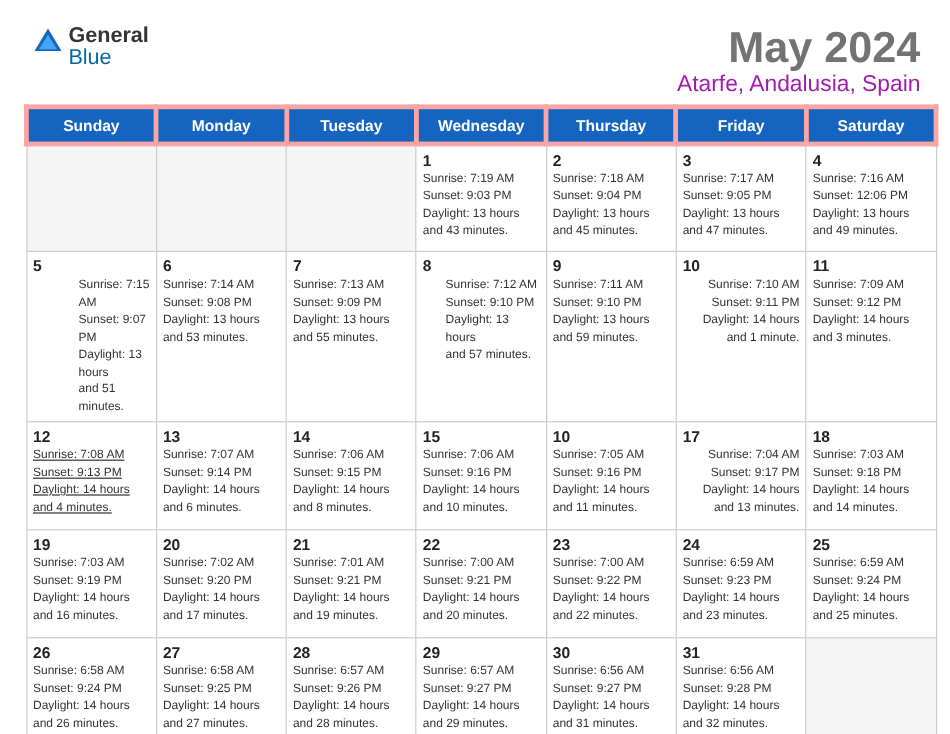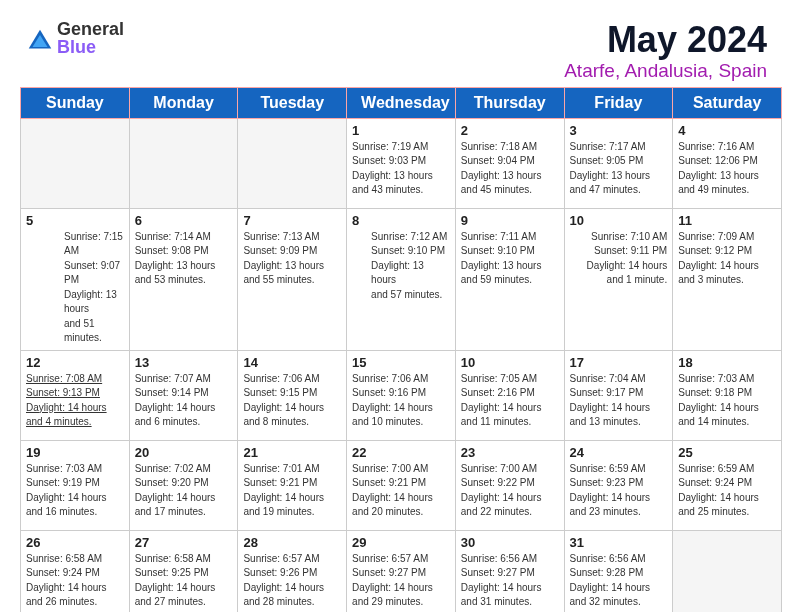--- a/index.html
+++ b/index.html
@@ -11,69 +11,69 @@
       padding: 10px;
     }
     .header {
       display: flex;
       justify-content: space-between;
       align-items: flex-start;
       padding: 10px 15px 5px 15px;
     }
     .logo {
       display: flex;
-      align-items: flex-end;
+      align-items: flex-start;
     }
     .logo-text {
       display: flex;
       flex-direction: column;
       line-height: 1;
     }
     .logo-general {
       font-size: 18px;
       font-weight: bold;
       color: #333;
     }
     .logo-blue {
       font-size: 18px;
-      font-weight: bold;
-      color: #8b5cf6;
+      font-weight: normal;
+      color: #0369a1;
     }
     .logo-icon {
       width: 30px;
       height: 30px;
       margin-right: 2px;
     }
     .title-section {
       text-align: right;
     }
     .month-title {
       font-size: 36px;
       font-weight: bold;
-      color: #0f172a;
+      color: #737373;
       line-height: 1.1;
     }
     .location-title {
       font-size: 19px;
       color: #a21caf;
     }
     table {
       width: 100%;
       border-collapse: collapse;
       margin: 0 5px;
       table-layout: fixed;
     }
     th {
       background: #1565C0;
       color: #fff;
       text-align: center;
       padding: 6px 14px;
-      font-size: 16px;
+      font-size: 13px;
       font-weight: bold;
-      border: 1px solid #fca5a5;
+      border: 4px solid #fca5a5;
     }
     td {
       border: 1px solid #ccc;
       vertical-align: top;
       padding: 4px 5px;
       font-size: 10.5px;
       color: #333;
       height: 90px;
       background: #fff;
     }
@@ -238,27 +238,27 @@
           <td>
             <div class="day-number">15</div>
             <div class="day-info" style="white-space: pre-line;">Sunrise: 7:06 AM
 Sunset: 9:16 PM
 Daylight: 14 hours
 and 10 minutes.</div>
           </td>
           <td>
             <div class="day-number">10</div>
             <div class="day-info" style="white-space: pre-line;">Sunrise: 7:05 AM
-Sunset: 2:16 PM
+Sunset: 9:16 PM
 Daylight: 14 hours
 and 11 minutes.</div>
           </td>
           <td>
             <div class="day-number">17</div>
-            <div class="day-info" style="white-space: pre-line;">Sunrise: 7:04 AM
+            <div class="day-info" style="white-space: pre-line; text-align: right;">Sunrise: 7:04 AM
 Sunset: 9:17 PM
 Daylight: 14 hours
 and 13 minutes.</div>
           </td>
           <td>
             <div class="day-number">18</div>
             <div class="day-info" style="white-space: pre-line;">Sunrise: 7:03 AM
 Sunset: 9:18 PM
 Daylight: 14 hours
 and 14 minutes.</div>

